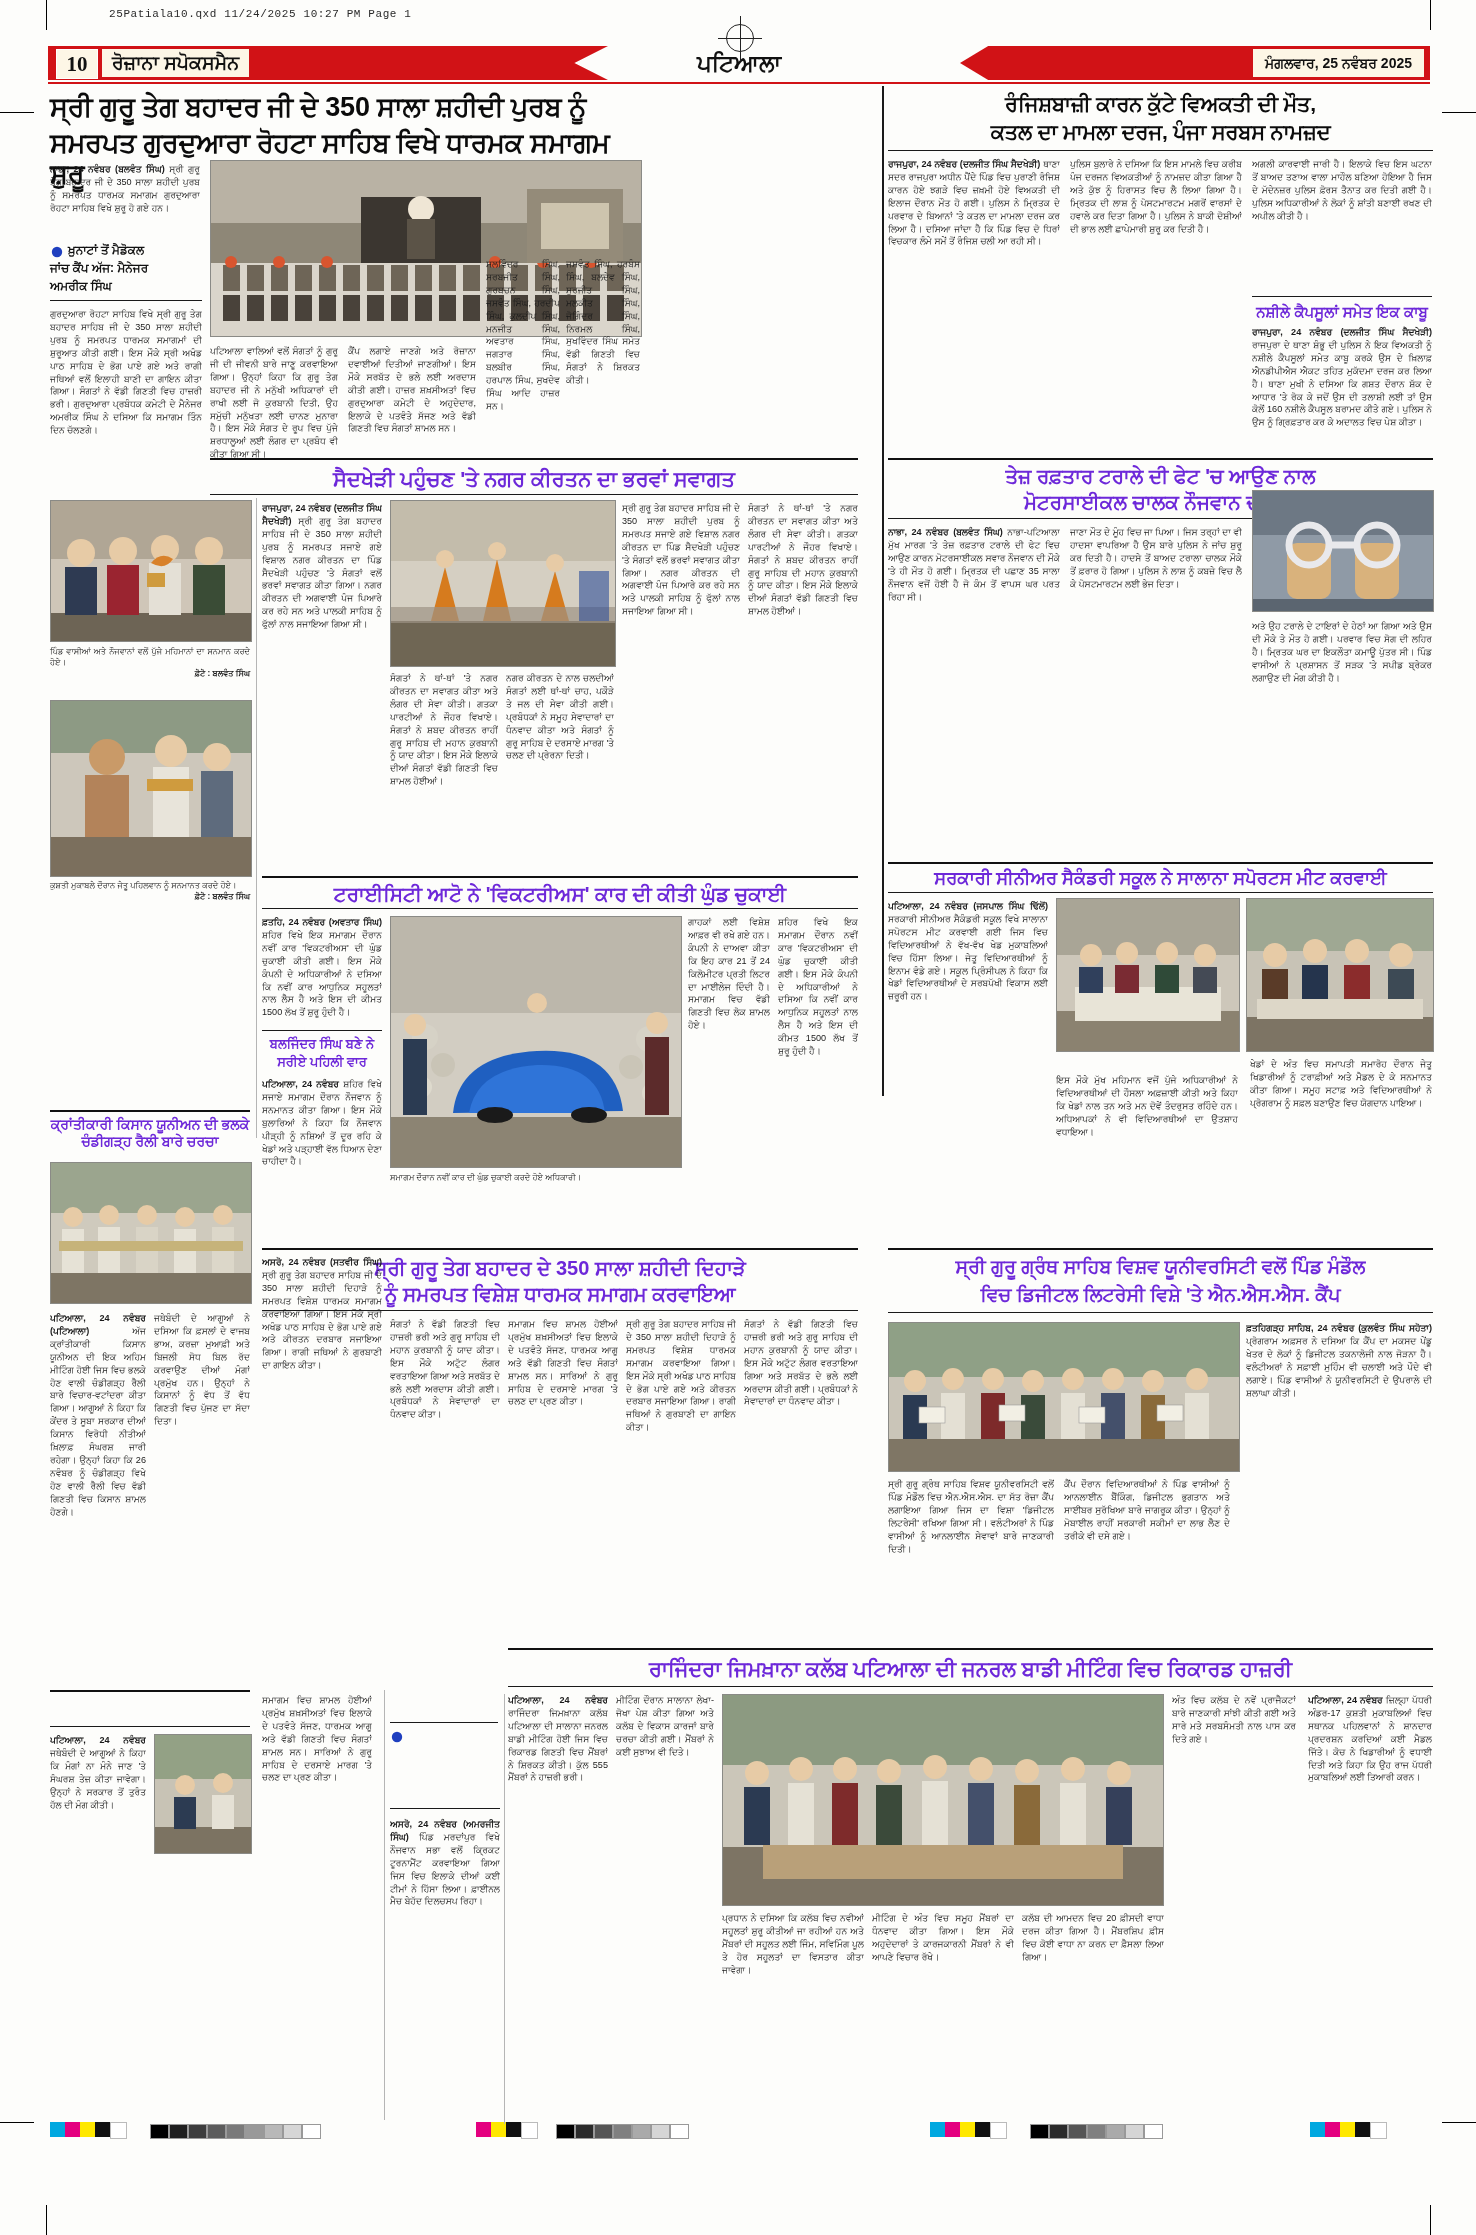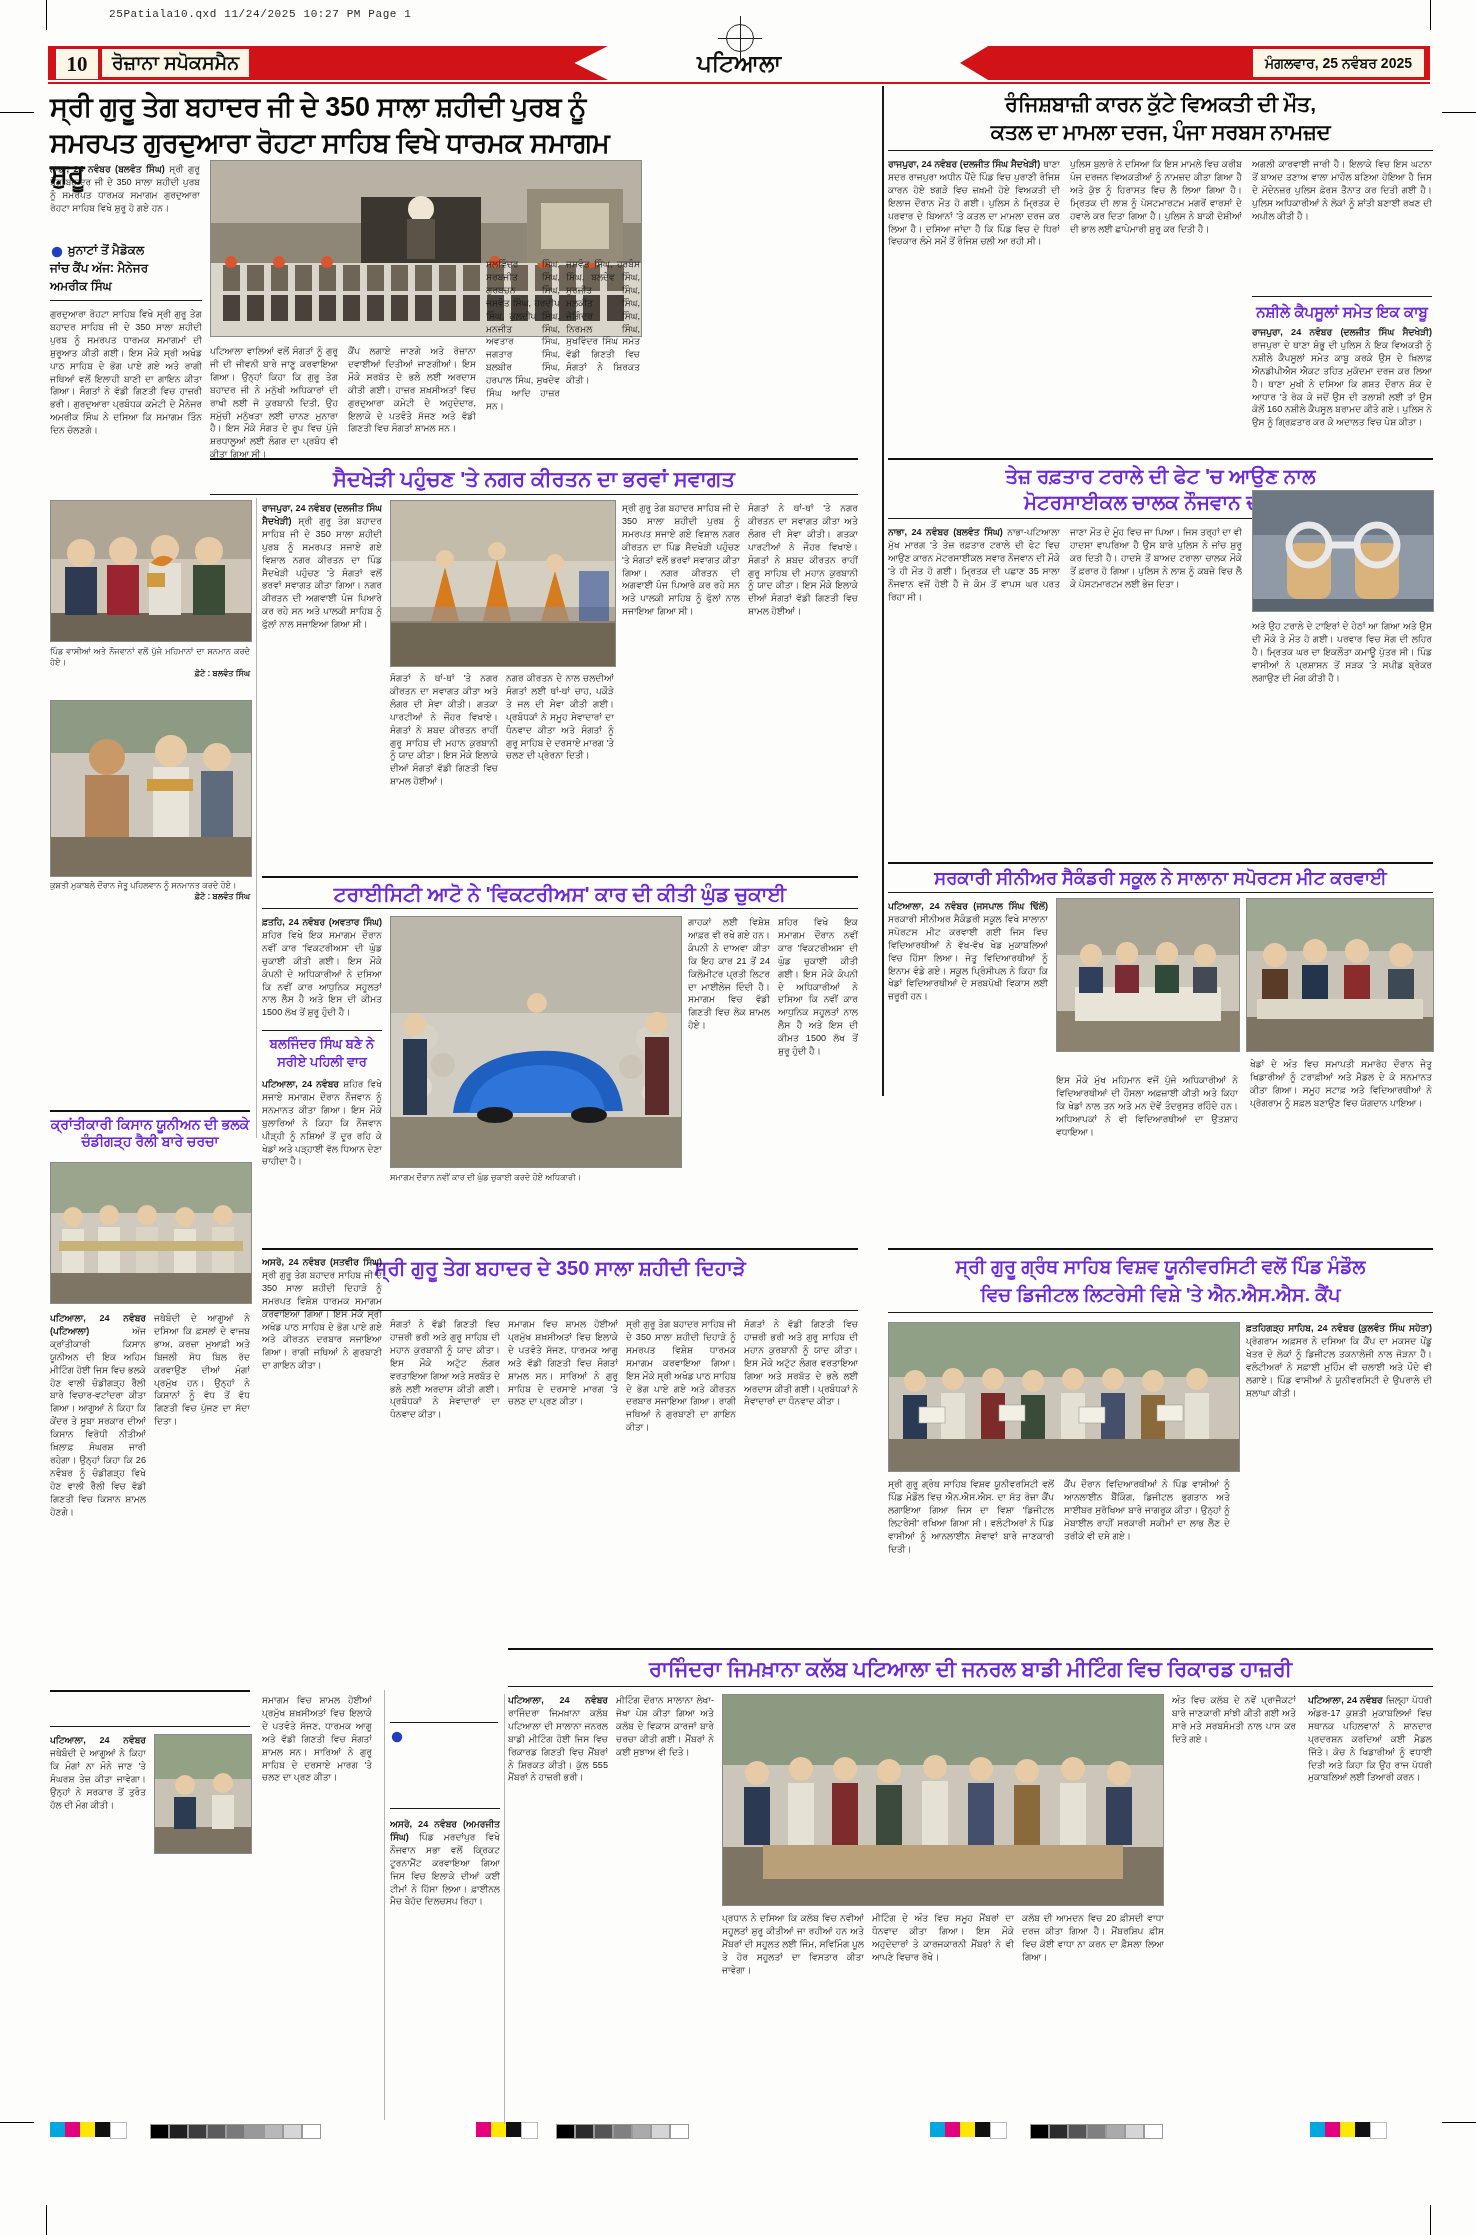--- a/index.html
+++ b/index.html
@@ -535,20 +535,21 @@
     </svg>
   </div>
   <div class="body-col" style="position:absolute; left:50px; top:1312px; width:96px; height:360px;">
     <b>ਪਟਿਆਲਾ, 24 ਨਵੰਬਰ (ਪਟਿਆਲਾ)</b>
     <span>ਅੱਜ ਕ੍ਰਾਂਤੀਕਾਰੀ ਕਿਸਾਨ ਯੂਨੀਅਨ ਦੀ ਇਕ ਅਹਿਮ ਮੀਟਿੰਗ ਹੋਈ ਜਿਸ ਵਿਚ ਭਲਕੇ ਹੋਣ ਵਾਲੀ ਚੰਡੀਗੜ੍ਹ ਰੈਲੀ ਬਾਰੇ ਵਿਚਾਰ-ਵਟਾਂਦਰਾ ਕੀਤਾ ਗਿਆ। ਆਗੂਆਂ ਨੇ ਕਿਹਾ ਕਿ ਕੇਂਦਰ ਤੇ ਸੂਬਾ ਸਰਕਾਰ ਦੀਆਂ ਕਿਸਾਨ ਵਿਰੋਧੀ ਨੀਤੀਆਂ ਖ਼ਿਲਾਫ਼ ਸੰਘਰਸ਼ ਜਾਰੀ ਰਹੇਗਾ। ਉਨ੍ਹਾਂ ਕਿਹਾ ਕਿ 26 ਨਵੰਬਰ ਨੂੰ ਚੰਡੀਗੜ੍ਹ ਵਿਖੇ ਹੋਣ ਵਾਲੀ ਰੈਲੀ ਵਿਚ ਵੱਡੀ ਗਿਣਤੀ ਵਿਚ ਕਿਸਾਨ ਸ਼ਾਮਲ ਹੋਣਗੇ।</span>
   </div>
   <div class="body-col" style="position:absolute; left:154px; top:1312px; width:96px; height:360px;">ਜਥੇਬੰਦੀ ਦੇ ਆਗੂਆਂ ਨੇ ਦਸਿਆ ਕਿ ਫ਼ਸਲਾਂ ਦੇ ਵਾਜਬ ਭਾਅ, ਕਰਜ਼ਾ ਮੁਆਫ਼ੀ ਅਤੇ ਬਿਜਲੀ ਸੋਧ ਬਿਲ ਰੱਦ ਕਰਵਾਉਣ ਦੀਆਂ ਮੰਗਾਂ ਪ੍ਰਮੁੱਖ ਹਨ। ਉਨ੍ਹਾਂ ਨੇ ਕਿਸਾਨਾਂ ਨੂੰ ਵੱਧ ਤੋਂ ਵੱਧ ਗਿਣਤੀ ਵਿਚ ਪੁੱਜਣ ਦਾ ਸੱਦਾ ਦਿਤਾ।</div>
 
   <div class="rule-thick" style="left:262px; top:1248px; width:596px; height:2px;"></div>
   <div class="sect-hl" style="left:262px; top:1256px; width:596px; font-size:20px;">ਸ੍ਰੀ ਗੁਰੂ ਤੇਗ ਬਹਾਦਰ ਦੇ 350 ਸਾਲਾ ਸ਼ਹੀਦੀ ਦਿਹਾੜੇ</div>
+  <div class="sect-hl" style="left:262px; top:1282px; width:596px; font-size:20px;">ਨੂੰ ਸਮਰਪਤ ਵਿਸ਼ੇਸ਼ ਧਾਰਮਕ ਸਮਾਗਮ ਕਰਵਾਇਆ</div>
   <div class="rule-thin" style="left:262px; top:1310px; width:596px; height:1px;"></div>
 
   <div class="body-col" style="position:absolute; left:262px; top:1256px; width:120px; height:340px;">
     <b>ਅਸਰੋ, 24 ਨਵੰਬਰ (ਸਤਵੀਰ ਸਿੰਘ)</b>
     <span>ਸ੍ਰੀ ਗੁਰੂ ਤੇਗ ਬਹਾਦਰ ਸਾਹਿਬ ਜੀ ਦੇ 350 ਸਾਲਾ ਸ਼ਹੀਦੀ ਦਿਹਾੜੇ ਨੂੰ ਸਮਰਪਤ ਵਿਸ਼ੇਸ਼ ਧਾਰਮਕ ਸਮਾਗਮ ਕਰਵਾਇਆ ਗਿਆ। ਇਸ ਮੌਕੇ ਸ੍ਰੀ ਅਖੰਡ ਪਾਠ ਸਾਹਿਬ ਦੇ ਭੋਗ ਪਾਏ ਗਏ ਅਤੇ ਕੀਰਤਨ ਦਰਬਾਰ ਸਜਾਇਆ ਗਿਆ। ਰਾਗੀ ਜਥਿਆਂ ਨੇ ਗੁਰਬਾਣੀ ਦਾ ਗਾਇਨ ਕੀਤਾ।</span>
   </div>
   <div class="body-col" style="position:absolute; left:390px; top:1318px; width:110px; height:340px;">ਸੰਗਤਾਂ ਨੇ ਵੱਡੀ ਗਿਣਤੀ ਵਿਚ ਹਾਜ਼ਰੀ ਭਰੀ ਅਤੇ ਗੁਰੂ ਸਾਹਿਬ ਦੀ ਮਹਾਨ ਕੁਰਬਾਨੀ ਨੂੰ ਯਾਦ ਕੀਤਾ। ਇਸ ਮੌਕੇ ਅਟੁੱਟ ਲੰਗਰ ਵਰਤਾਇਆ ਗਿਆ ਅਤੇ ਸਰਬੱਤ ਦੇ ਭਲੇ ਲਈ ਅਰਦਾਸ ਕੀਤੀ ਗਈ। ਪ੍ਰਬੰਧਕਾਂ ਨੇ ਸੇਵਾਦਾਰਾਂ ਦਾ ਧੰਨਵਾਦ ਕੀਤਾ।</div>
   <div class="body-col" style="position:absolute; left:508px; top:1318px; width:110px; height:340px;">ਸਮਾਗਮ ਵਿਚ ਸ਼ਾਮਲ ਹੋਈਆਂ ਪ੍ਰਮੁੱਖ ਸ਼ਖ਼ਸੀਅਤਾਂ ਵਿਚ ਇਲਾਕੇ ਦੇ ਪਤਵੰਤੇ ਸੱਜਣ, ਧਾਰਮਕ ਆਗੂ ਅਤੇ ਵੱਡੀ ਗਿਣਤੀ ਵਿਚ ਸੰਗਤਾਂ ਸ਼ਾਮਲ ਸਨ। ਸਾਰਿਆਂ ਨੇ ਗੁਰੂ ਸਾਹਿਬ ਦੇ ਦਰਸਾਏ ਮਾਰਗ 'ਤੇ ਚਲਣ ਦਾ ਪ੍ਰਣ ਕੀਤਾ।</div>
   <div class="body-col" style="position:absolute; left:626px; top:1318px; width:110px; height:340px;">ਸ੍ਰੀ ਗੁਰੂ ਤੇਗ ਬਹਾਦਰ ਸਾਹਿਬ ਜੀ ਦੇ 350 ਸਾਲਾ ਸ਼ਹੀਦੀ ਦਿਹਾੜੇ ਨੂੰ ਸਮਰਪਤ ਵਿਸ਼ੇਸ਼ ਧਾਰਮਕ ਸਮਾਗਮ ਕਰਵਾਇਆ ਗਿਆ। ਇਸ ਮੌਕੇ ਸ੍ਰੀ ਅਖੰਡ ਪਾਠ ਸਾਹਿਬ ਦੇ ਭੋਗ ਪਾਏ ਗਏ ਅਤੇ ਕੀਰਤਨ ਦਰਬਾਰ ਸਜਾਇਆ ਗਿਆ। ਰਾਗੀ ਜਥਿਆਂ ਨੇ ਗੁਰਬਾਣੀ ਦਾ ਗਾਇਨ ਕੀਤਾ।</div>
   <div class="body-col" style="position:absolute; left:744px; top:1318px; width:114px; height:340px;">ਸੰਗਤਾਂ ਨੇ ਵੱਡੀ ਗਿਣਤੀ ਵਿਚ ਹਾਜ਼ਰੀ ਭਰੀ ਅਤੇ ਗੁਰੂ ਸਾਹਿਬ ਦੀ ਮਹਾਨ ਕੁਰਬਾਨੀ ਨੂੰ ਯਾਦ ਕੀਤਾ। ਇਸ ਮੌਕੇ ਅਟੁੱਟ ਲੰਗਰ ਵਰਤਾਇਆ ਗਿਆ ਅਤੇ ਸਰਬੱਤ ਦੇ ਭਲੇ ਲਈ ਅਰਦਾਸ ਕੀਤੀ ਗਈ। ਪ੍ਰਬੰਧਕਾਂ ਨੇ ਸੇਵਾਦਾਰਾਂ ਦਾ ਧੰਨਵਾਦ ਕੀਤਾ।</div>

